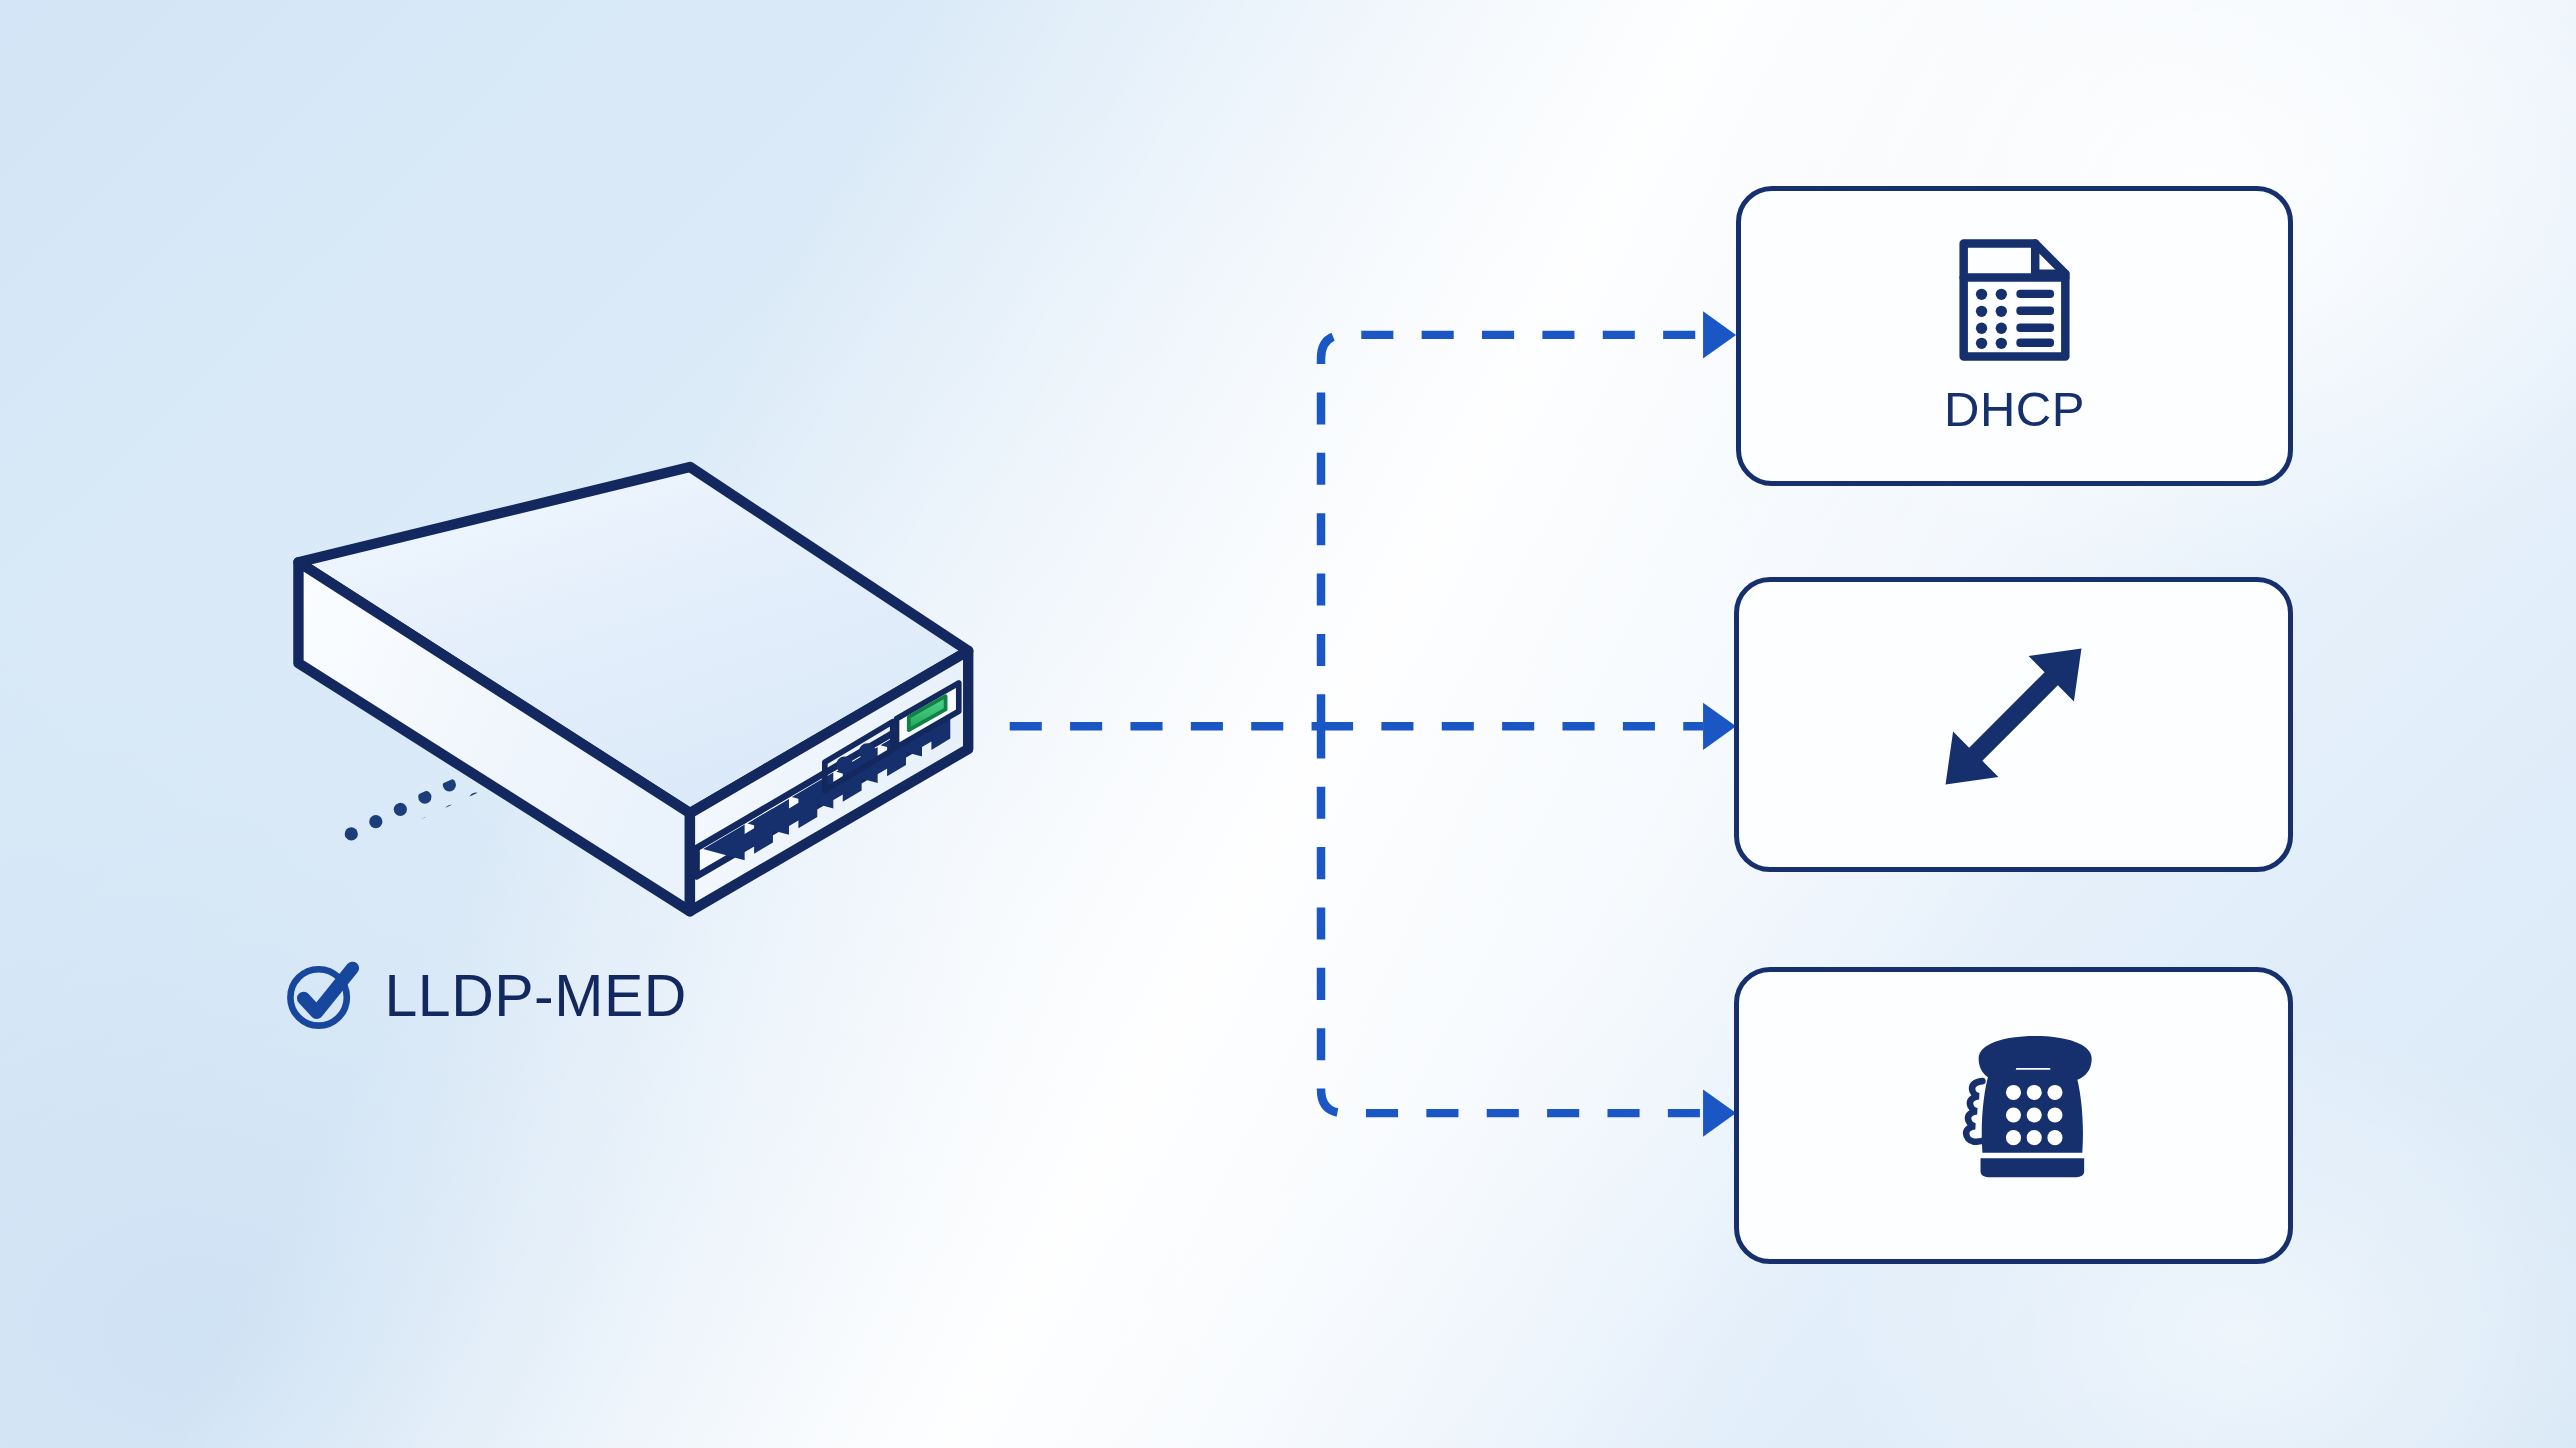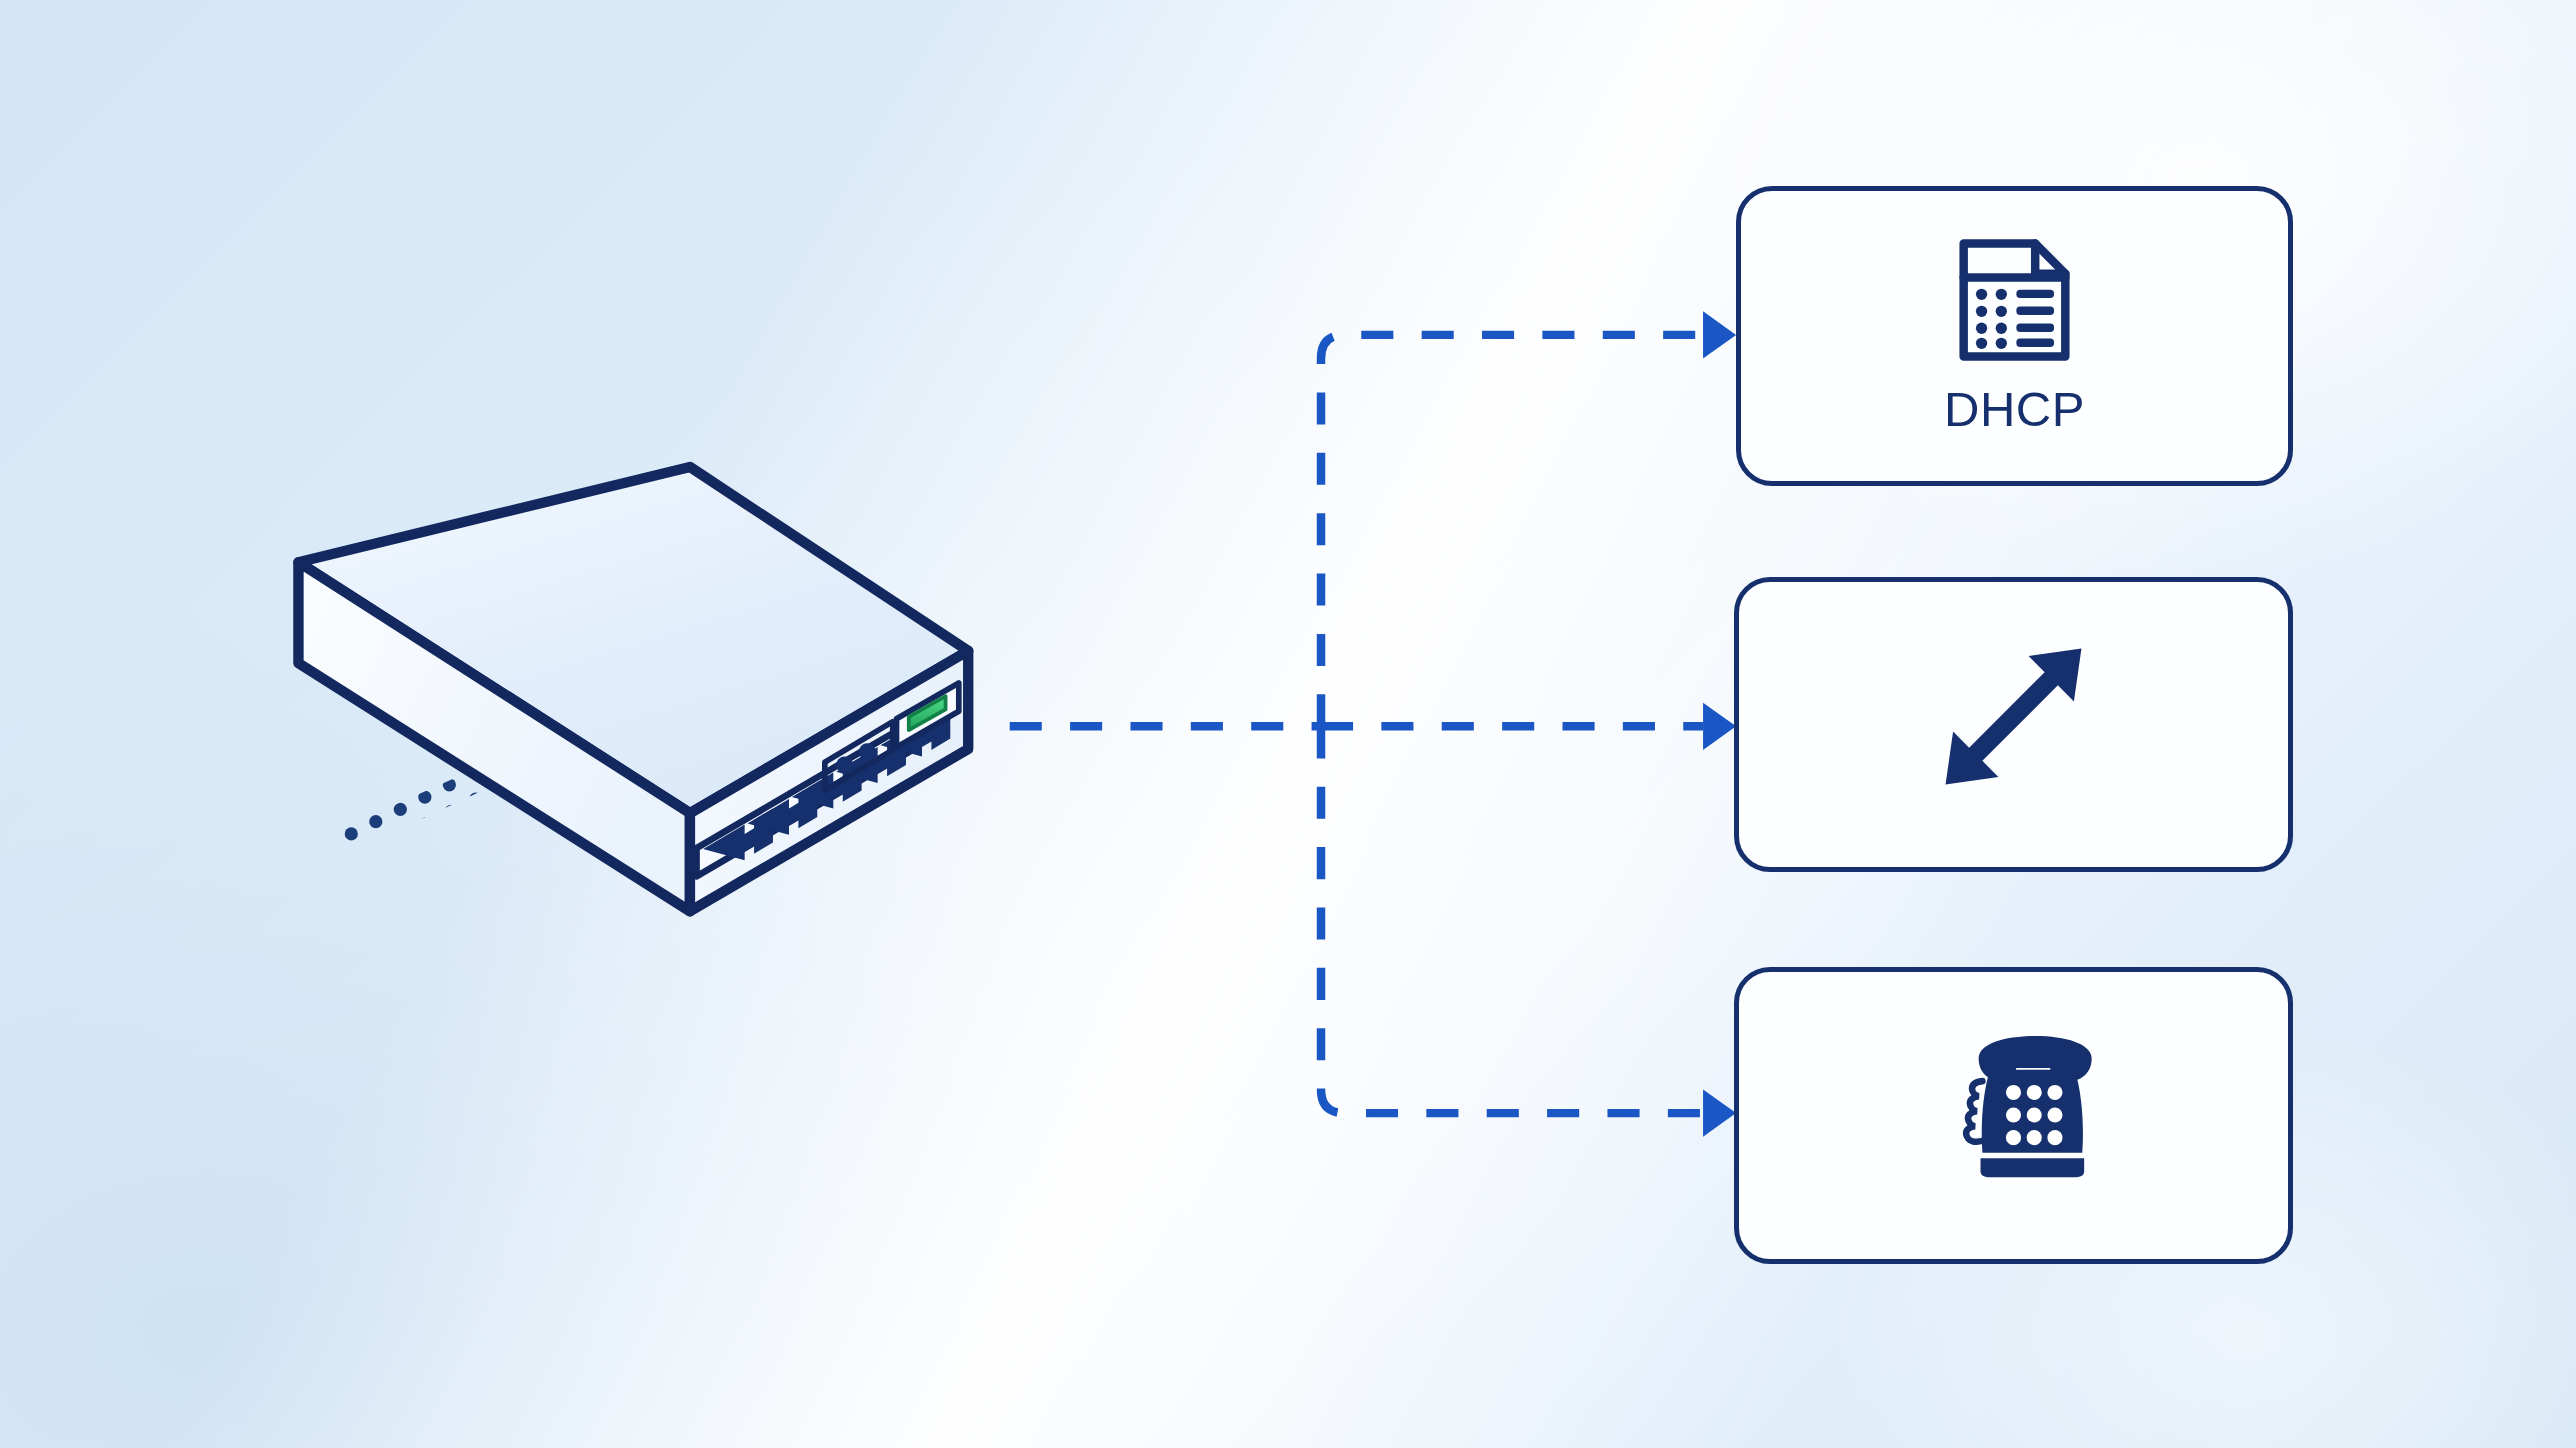--- a/index.html
+++ b/index.html
@@ -283,15 +283,24 @@
             <circle cx="139" cy="88" r="8"></circle>
           <circle cx="95" cy="112" r="8"></circle>
             <circle cx="117" cy="112" r="8"></circle>
             <circle cx="139" cy="112" r="8"></circle>
         </g>
       </svg>
     </span>
     <span class="card-label"></span>
   </div>
 
+  <div id="device-label">
+    <span style="line-height:0;">
+      <svg width="79" height="79" viewBox="0 0 84 84" aria-hidden="true">
+        <circle cx="40" cy="44" r="30" fill="none" stroke="#16479d" stroke-width="7"></circle>
+        <path d="M24,45 L38,60 L76,13" fill="none" stroke="#16479d" stroke-width="14" stroke-linecap="round" stroke-linejoin="round"></path>
+      </svg>
+    </span>
+    <span id="device-label-text">LLDP-MED</span>
+  </div>
 
 </div>
 
 
 </body></html>

